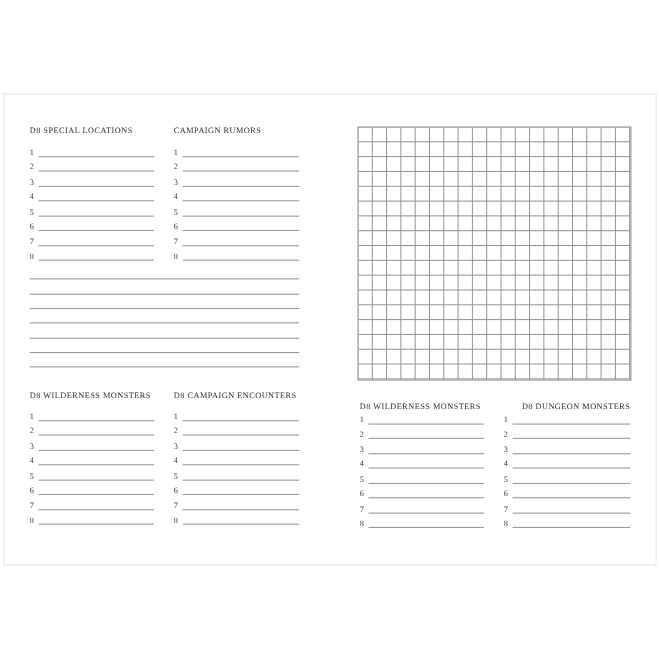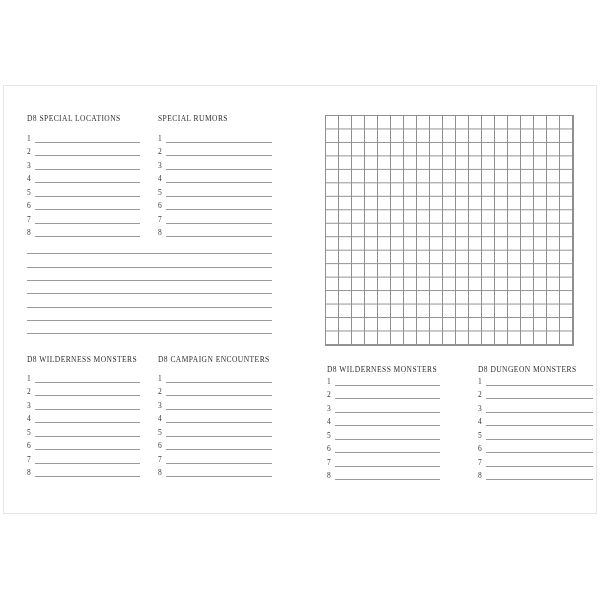--- a/index.html
+++ b/index.html
@@ -57,21 +57,21 @@
     position:absolute;left:321px;top:29px;width:249px;height:231px;
     border:1px solid var(--grid);
     background-image:
       linear-gradient(to right, var(--grid) 1px, transparent 1px),
       linear-gradient(to bottom, var(--grid) 1px, transparent 1px);
     background-position:-1px -1px;
   }
 
   
   .blk-wild-right{left:323px;top:279px;width:113px;}
-  .blk-dungeon{left:474px;top:279px;width:115px;}
+  .blk-dungeon{left:454px;top:279px;width:115px;text-align:right;}
   .blk-wild-right .rows,.blk-dungeon .rows{margin-top:0;}
 </style>
 </head>
 <body>
 
 <div class="canvas">
   <div class="page-sheet">
 
     <section class="list-block blk-special">
       <h2 class="list-title">D8 SPECIAL LOCATIONS</h2>
@@ -105,21 +105,21 @@
             <span class="blank"></span>
           </div>
           <div class="row">
             <span class="num">8</span>
             <span class="blank"></span>
           </div>
         </div>
     </section>
 
     <section class="list-block blk-rumors">
-      <h2 class="list-title">SPECIAL RUMORS</h2>
+      <h2 class="list-title">CAMPAIGN RUMORS</h2>
       <div class="rows">
           <div class="row">
             <span class="num">1</span>
             <span class="blank"></span>
           </div>
           <div class="row">
             <span class="num">2</span>
             <span class="blank"></span>
           </div>
           <div class="row">

